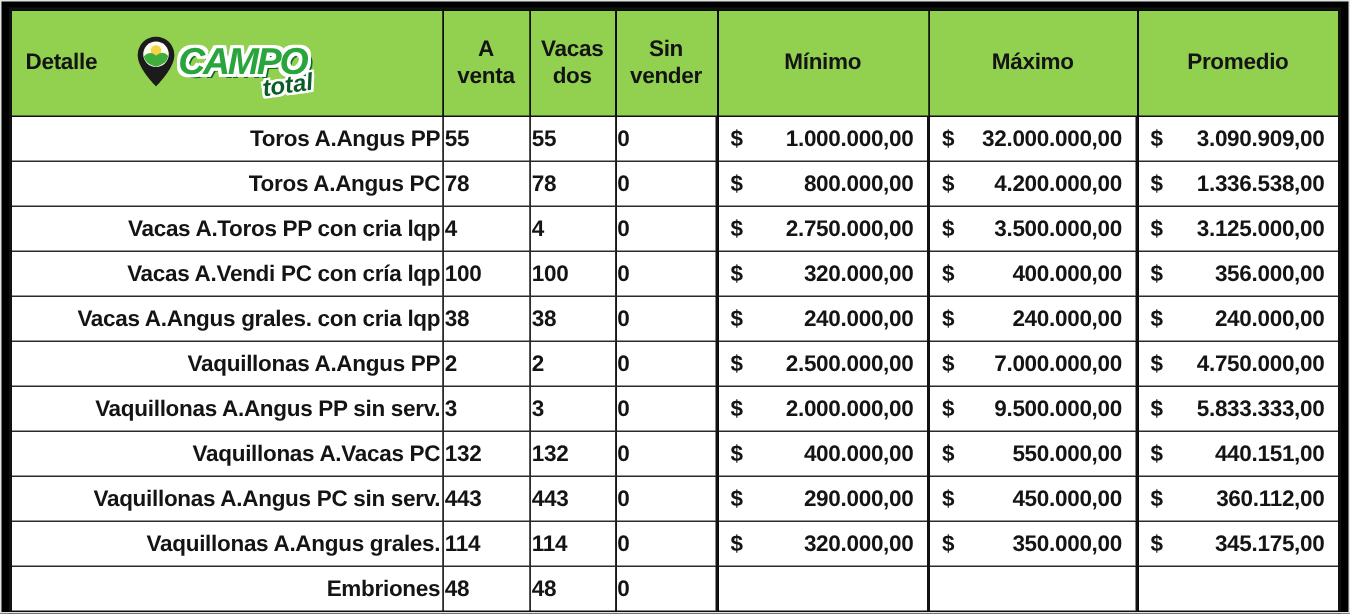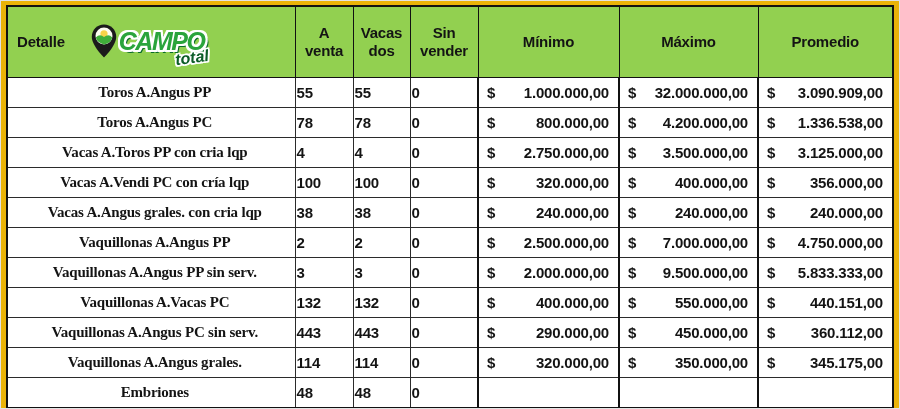--- a/index.html
+++ b/index.html
@@ -1,28 +1,28 @@
 <!DOCTYPE html>
 <html><head>
 <meta charset="utf-8">
 <style>
   html,body{margin:0;padding:0;background:#ffffff;font-family:"Liberation Sans", sans-serif;}
-  .page{width:900px;height:409px;box-sizing:border-box;padding:5px 6px;background:#eab308;
+  .page{width:900px;height:409px;box-sizing:border-box;padding:5px 6px;background:#000000;
         outline:1px solid #e3e3e3;outline-offset:-1px;}
   table{border-collapse:collapse;table-layout:fixed;width:886px;}
   col.c-det{width:288px}col.c-av{width:58px}col.c-vd{width:57px}col.c-sv{width:68px}
   col.c-min{width:141px}col.c-max{width:139px}col.c-pro{width:135px}
   th,td{border:1px solid #2b2b2b;color:#141414;font-weight:bold;font-size:15px;
         overflow:hidden;letter-spacing:-0.2px;}
   table{border:2px solid #111;}
   thead th{background:#92d050;height:50px;border:1.5px solid #111;
            white-space:pre-line;line-height:1.2;text-align:center;vertical-align:middle;}
   th.det-h{text-align:left;}
   tbody td{height:27px;background:#fff;}
-  td.name{text-align:center;padding-left:8px;white-space:nowrap;font-family:Liberation Serif, serif;}
+  td.name{text-align:right;padding-left:8px;white-space:nowrap;}
   td.num{}
   td.money{border-left:2px solid #111;}
   td.money .mflex{display:flex;justify-content:space-between;align-items:center;padding:0 8px 0 7px;}
   
   .dh{display:flex;align-items:center;padding-left:8px;gap:26px;}
   .logo{position:relative;display:flex;align-items:center;gap:2px;margin-top:-2px;}
   .logo-campo{font-style:italic;font-weight:700;font-size:25px;color:#2aa43c;letter-spacing:-1.5px;
     text-shadow:-2px -2px 0 #fff,2px -2px 0 #fff,-2px 2px 0 #fff,2px 2px 0 #fff,
                 0 -2px 0 #fff,0 2px 0 #fff,-2px 0 0 #fff,2px 0 0 #fff,3px 3px 0 #0a6b2a;}
   .logo-total{position:absolute;right:-4px;bottom:-9px;font-style:italic;font-weight:bold;

